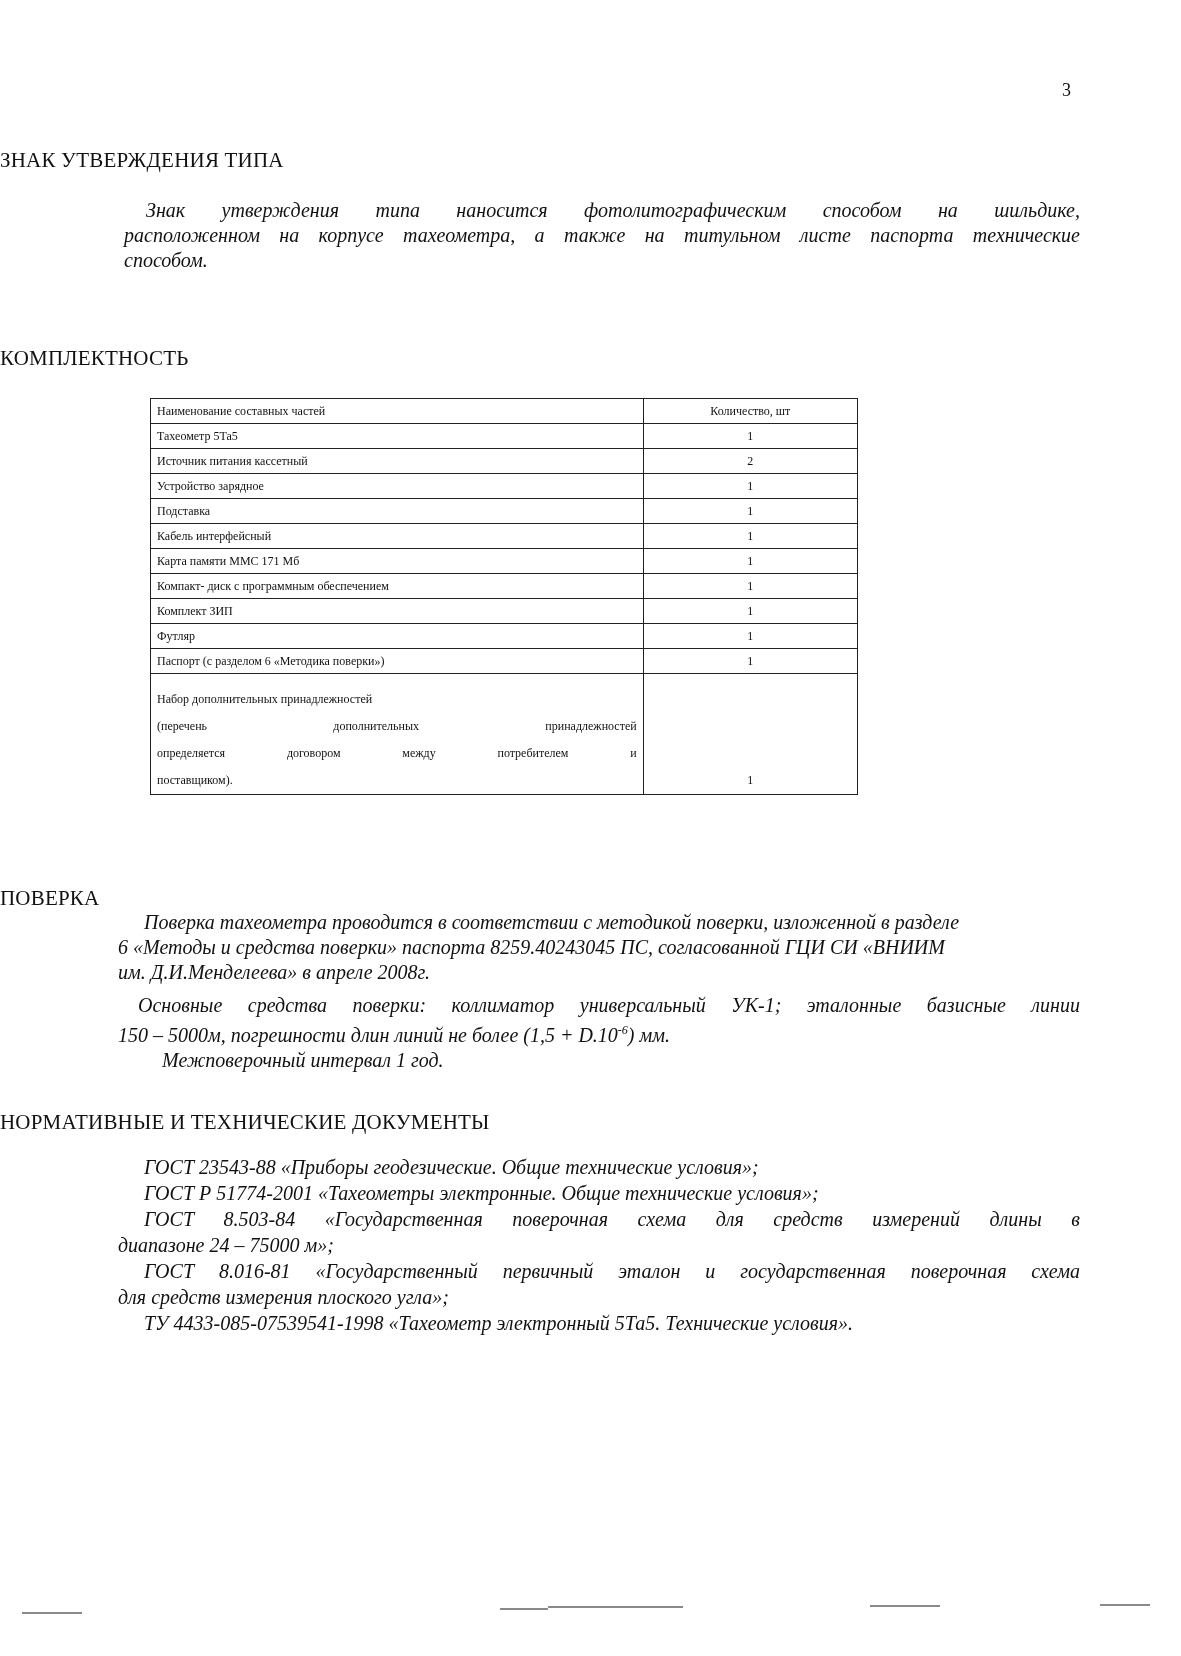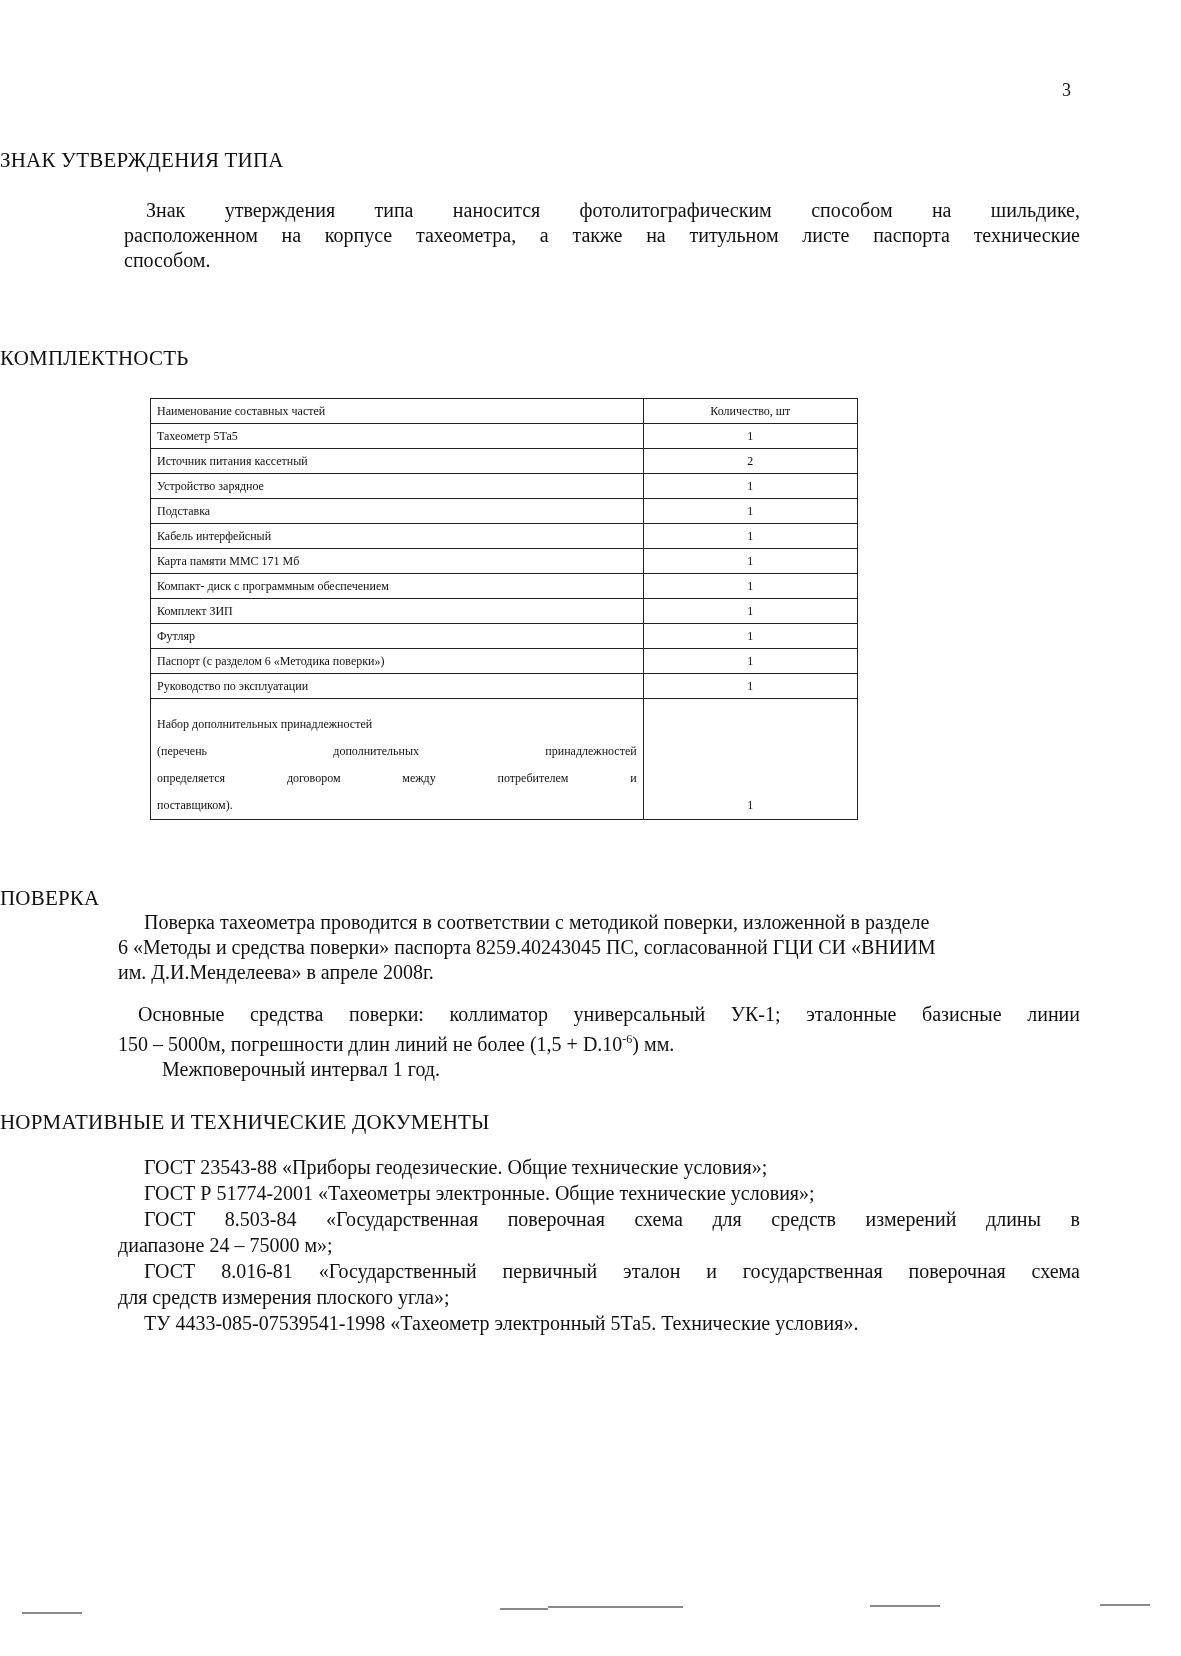--- a/index.html
+++ b/index.html
@@ -10,21 +10,21 @@
   }
   .page-number {
     position: absolute; left: 1062px; top: 80px; font-size: 18px;
   }
   .heading {
     position: absolute; left: 0; width: 1181px; text-align: left;
     font-size: 21px; letter-spacing: 0.2px;
   }
   .para {
     position: absolute; left: 124px; width: 956px;
-    font-size: 20px; line-height: 25px; text-align: justify;
+    font-size: 20px; line-height: 25px; text-align: justify; font-style: italic;
   }
   .line { display: block; }
   .justify-line { display: block; text-align: justify; text-align-last: justify; }
   table.kit {
     position: absolute; left: 150px; top: 424px; width: 708px;
     border-collapse: collapse; font-size: 12px;
   }
   table.kit td {
     border: 1.5px solid #222; padding: 0 6px; height: 24px; line-height: 24px;
     vertical-align: top;
@@ -93,41 +93,37 @@
       </tr>
   <tr>
         <td class="col-name">Футляр</td>
         <td class="col-qty">1</td>
       </tr>
   <tr>
         <td class="col-name">Паспорт (с разделом 6 «Методика  поверки»)</td>
         <td class="col-qty">1</td>
       </tr>
   <tr>
-        <td class="col-name">Руководство по эксплуатации</td>
-        <td class="col-qty">1</td>
-      </tr>
-  <tr>
     <td class="col-name multi">
       <span class="line">Набор дополнительных принадлежностей</span>
       <span class="justify-line">(перечень дополнительных принадлежностей</span>
       <span class="justify-line">определяется договором между потребителем и</span>
       <span class="line">поставщиком).</span>
     </td>
     <td class="col-qty multi-qty">1</td>
   </tr>
 </tbody>
   </table>
 
 <div class="heading" style="top:886px;">ПОВЕРКА</div>
 <div class="para" style="top:910px; left:118px; width:962px;">
   <span class="line" style="padding-left:26px;">Поверка тахеометра проводится в соответствии с методикой поверки, изложенной в  разделе</span>
   <span class="line">6 «Методы и средства поверки» паспорта 8259.40243045 ПС, согласованной  ГЦИ СИ «ВНИИМ</span>
   <span class="line">им. Д.И.Менделеева» в апреле 2008г.</span>
-  <span class="justify-line" style="padding-left:20px; margin-top:17px;">Основные средства поверки: коллиматор универсальный УК-1; эталонные базисные линии</span>
+  <span class="justify-line" style="padding-left:20px; margin-top:8px;">Основные средства поверки: коллиматор универсальный УК-1; эталонные базисные линии</span>
   <span class="line"><span>150 – 5000м, погрешности длин линий не более (1,5 + D.10</span><sup>-6</sup><span>) мм.</span></span>
   <span class="line" style="padding-left:44px;">Межповерочный интервал 1 год.</span>
 </div>
 
 <div class="heading" style="top:1110px;">НОРМАТИВНЫЕ И ТЕХНИЧЕСКИЕ ДОКУМЕНТЫ</div>
 <div class="para" style="top:1154px; left:118px; width:962px; line-height:26px;">
   <span class="line" style="padding-left:26px;">ГОСТ  23543-88 «Приборы геодезические. Общие технические условия»;</span>
   <span class="line" style="padding-left:26px;">ГОСТ Р 51774-2001  «Тахеометры электронные. Общие технические условия»;</span>
   <span class="justify-line" style="padding-left:26px;">ГОСТ  8.503-84  «Государственная  поверочная  схема  для  средств  измерений  длины  в</span>
   <span class="line">диапазоне 24 – 75000 м»;</span>

